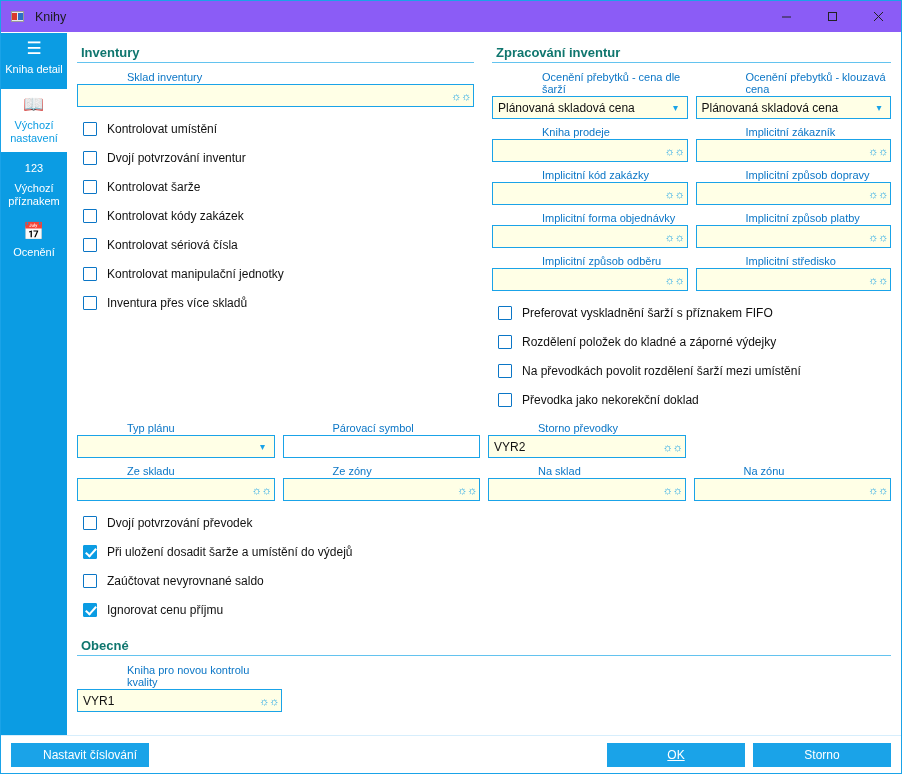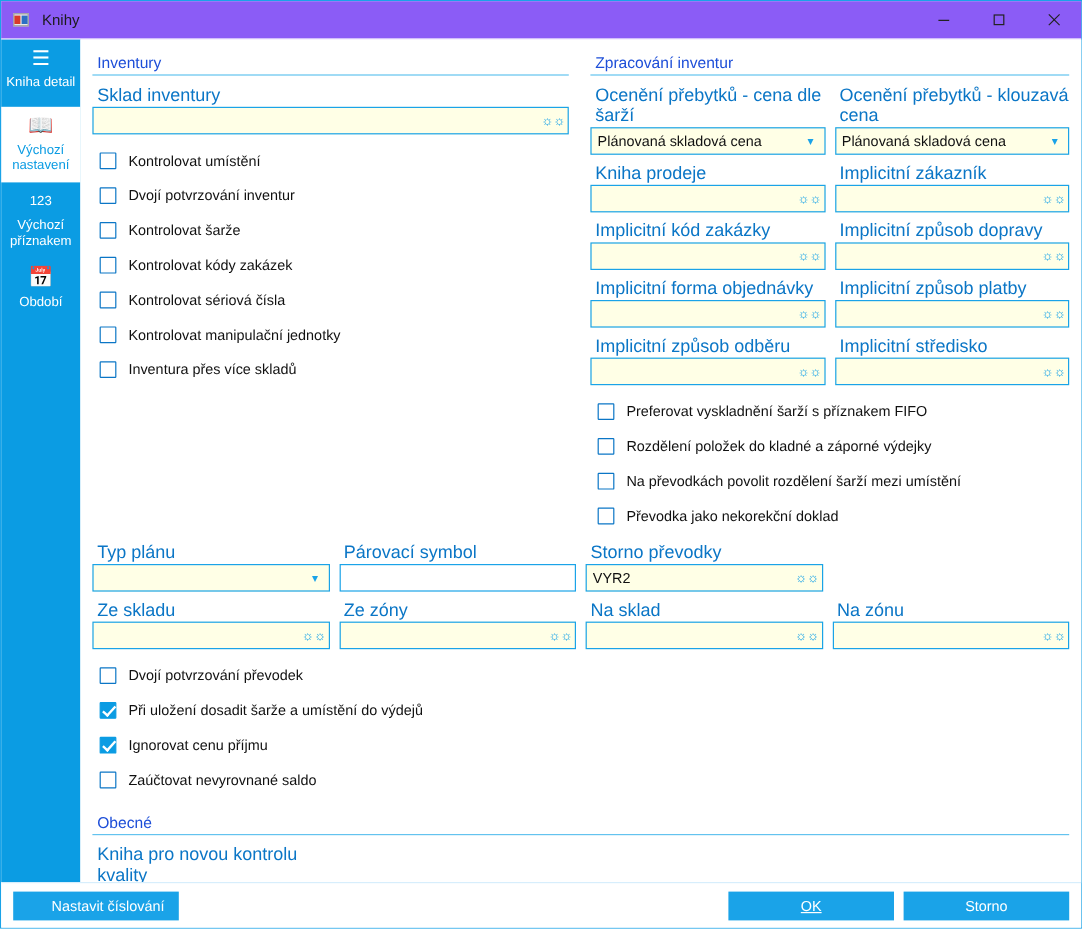--- a/index.html
+++ b/index.html
@@ -117,34 +117,35 @@
     padding: 6px 10px 0 10px;
     overflow: hidden;
   }
   .col-wrap {
     display: flex;
     gap: 18px;
   }
   .col { width: 400px; }
   .col.right { width: 402px; }
   .section-title {
-    color: #1d4ed8;
+    color: #0f766e;
     font-size: 13px;
-    font-weight: normal;
+    font-weight: bold;
     padding: 6px 0 2px 4px;
     border-bottom: 1px solid #63c3ef;
     margin-bottom: 8px;
   }
   .field { margin-bottom: 7px; }
   .field-label {
     display: block;
     color: #0b76c6;
-    font-size: 15px;
+    font-size: 11px;
     padding-left: 4px;
     margin-bottom: 1px;
+    margin-left: 46px;
   }
   .input {
     height: 23px;
     background: #ffffe6;
     border: 1px solid #1aa3e8;
     display: flex;
     align-items: center;
     padding: 0 2px 0 5px;
     font-size: 12px;
     color: #111;
@@ -269,21 +270,21 @@
       <div class="nav-item active">
         <span class="nav-ico">📖</span>
         <span class="nav-label">Výchozí nastavení</span>
       </div>
       <div class="nav-item">
         <span class="nav-ico num">123</span>
         <span class="nav-label">Výchozí příznakem</span>
       </div>
       <div class="nav-item">
         <span class="nav-ico">📅</span>
-        <span class="nav-label">Období</span>
+        <span class="nav-label">Ocenění</span>
       </div>
       <div class="fill"></div>
     </div>
 
     <div class="content">
 
       <div class="col-wrap">
 
         <div class="col">
           <div class="section-title">Inventury</div>
@@ -495,26 +496,26 @@
 
         <div class="chk-row">
           <span class="chk"></span>
           <span class="chk-label">Dvojí potvrzování převodek</span>
         </div>
         <div class="chk-row">
           <span class="chk checked"></span>
           <span class="chk-label">Při uložení dosadit šarže a umístění do výdejů</span>
         </div>
         <div class="chk-row">
+          <span class="chk"></span>
+          <span class="chk-label">Zaúčtovat nevyrovnané saldo</span>
+        </div>
+        <div class="chk-row">
           <span class="chk checked"></span>
           <span class="chk-label">Ignorovat cenu příjmu</span>
-        </div>
-        <div class="chk-row">
-          <span class="chk"></span>
-          <span class="chk-label">Zaúčtovat nevyrovnané saldo</span>
         </div>
       </div>
 
       <div class="full-sec">
         <div class="section-title">Obecné</div>
         <div class="field" style="width:205px">
           <span class="field-label">Kniha pro novou kontrolu kvality</span>
           <div class="input">
             <span class="val">VYR1</span>
             <span class="glass">☼☼</span>

